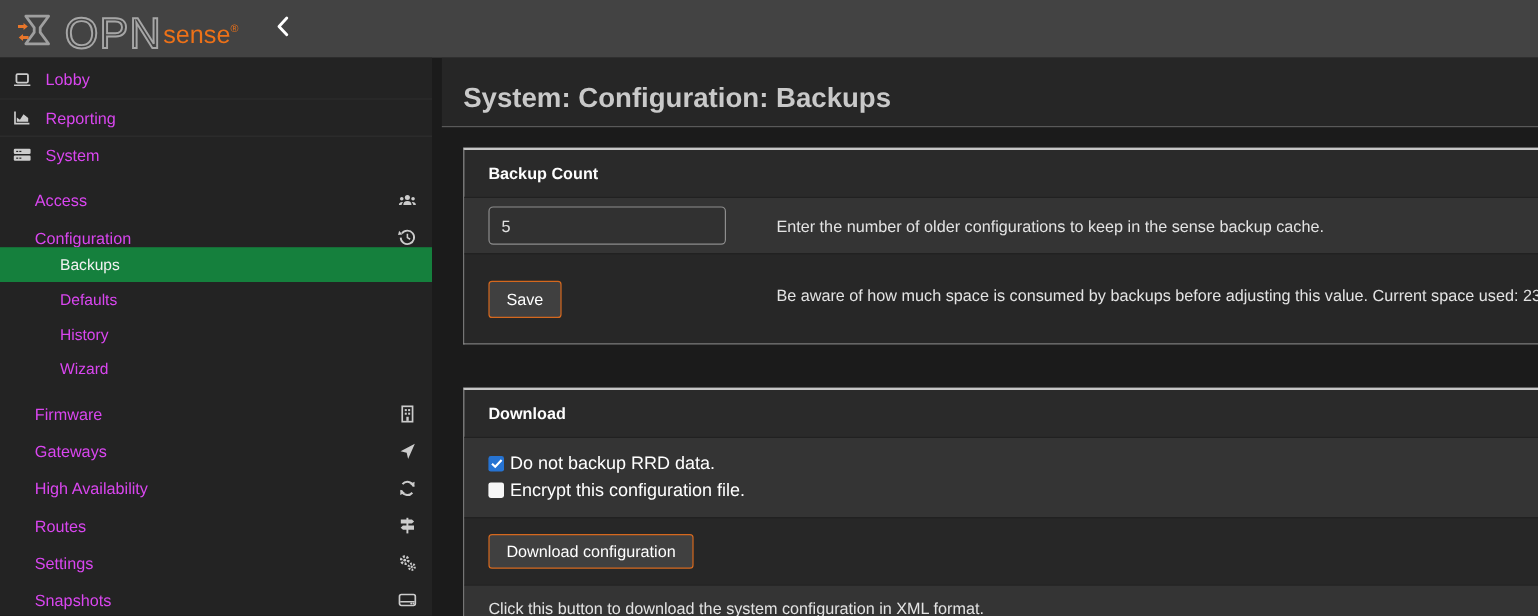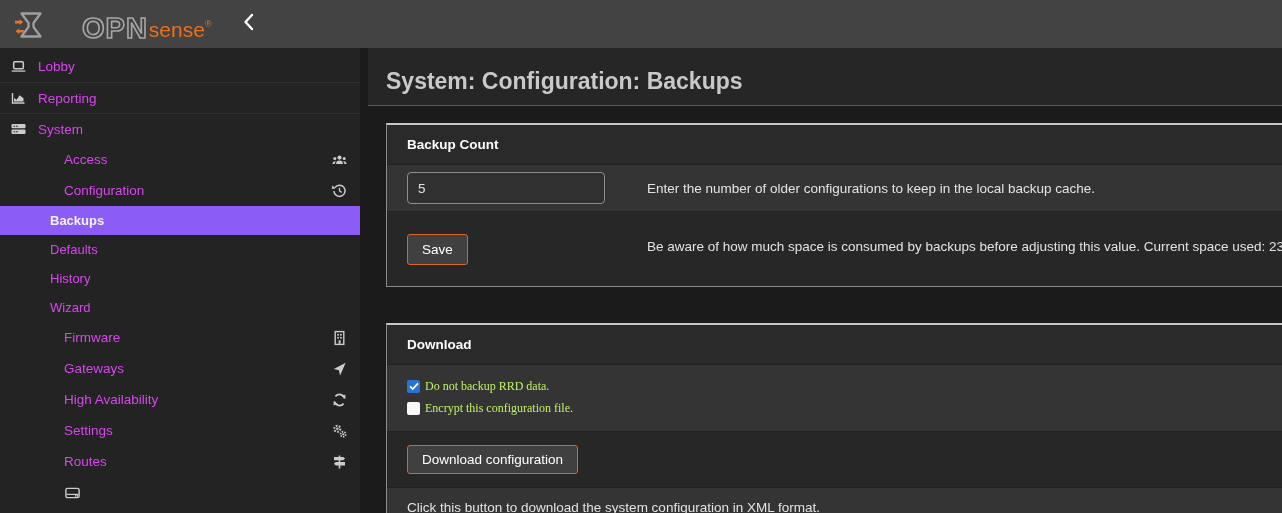--- a/index.html
+++ b/index.html
@@ -4,37 +4,37 @@
 <style>
   html,body{margin:0;padding:0;width:1282px;height:513px;overflow:hidden;
     background:#1b1b1b;font-family:"Liberation Sans",sans-serif;}
   *{box-sizing:border-box;}
 
   
   .topbar{position:absolute;left:0;top:0;width:1282px;height:48px;background:#434343;
     display:flex;align-items:center;padding-left:14px;}
   .logo{display:flex;align-items:flex-end;cursor:pointer;}
   .logo svg{display:block;margin-right:6px;}
-  .logo-opn{font-size:29px;font-weight:700;letter-spacing:1px;line-height:30px;
-    color:transparent;margin-left:28px;-webkit-text-stroke:1.6px #a6a6a6;}
+  .logo-opn{font-size:36px;font-weight:400;letter-spacing:1px;line-height:30px;
+    color:transparent;-webkit-text-stroke:1.6px #a6a6a6;}
   .logo-sense{font-size:21px;font-weight:400;color:#ed7118;line-height:27px;margin-left:1px;}
   .logo-reg{font-size:9px;color:#ed7118;line-height:38px;vertical-align:top;}
   .collapse-btn{margin-left:30px;cursor:pointer;display:flex;align-items:center;}
 
   
   .sidebar{position:absolute;left:0;top:48px;width:360px;height:465px;background:#232323;
     padding-top:3px;}
   .nav-item{display:flex;align-items:center;height:31px;color:#d946ef;font-size:13.5px;
     cursor:pointer;position:relative;}
   .nav-item.lvl1{padding-left:10px;}
   .nav-item.lvl1 .mi{width:17px;height:16px;margin-right:11px;flex:none;}
-  .nav-item.lvl2{padding-left:64px;padding-right:12px;}
+  .nav-item.lvl2{padding-left:29px;padding-right:12px;align-items:flex-end;}
   .nav-item.lvl3{padding-left:50px;height:29px;font-size:13px;}
   .nav-item.sep{border-top:1px solid #2e2e2e;}
-  .nav-item.active{background:#8b5cf6;color:#f2f2f2;font-weight:bold;}
+  .nav-item.active{background:#15803d;color:#f2f2f2;}
   .nav-item .grow{flex:1;}
   .nav-item .ri{width:17px;height:16px;flex:none;}
 
   
   .main{position:absolute;left:368px;top:48px;width:922px;height:480px;overflow:hidden;}
   .titlebar{background:#262626;height:58px;padding:21px 0 0 18px;border-bottom:1px solid #595959;}
   .titlebar h1{margin:0;font-size:23px;font-weight:700;color:#c9c9c9;line-height:25px;}
   .content{padding:17px 0 0 18px;}
 
   .panel{width:1500px;background:#2a2a2a;border:1px solid #8a8a8a;border-top:2px solid #c6c6c6;
@@ -58,21 +58,21 @@
   .btn.dl{padding:6px 14px;margin-top:0;}
   .row-save{padding:15px 20px 21px;}
   .row-btn{padding:13px 20px;}
   .row-text{padding:10px 20px 14px;}
 
   .cbx-line{display:flex;align-items:center;height:21px;margin:1px 0;}
   .cbx{width:13px;height:13px;border-radius:2px;flex:none;margin-right:5px;cursor:pointer;
     display:flex;align-items:center;justify-content:center;}
   .cbx.checked{background:#2673d2;}
   .cbx.unchecked{background:#f7f7f7;}
-  .cbx-label{font-size:12px;color:#bef264;cursor:pointer;font-family:Liberation Serif, serif;}
+  .cbx-label{font-size:15px;color:#ffffff;cursor:pointer;}
 </style>
 </head>
 <body>
 
 <div class="topbar">
   <div class="logo">
     <span>
       <svg width="34" height="34" viewBox="0 0 34 34">
         <path d="M7.5 4.5 H26.5 L19.5 14 V18 L26.5 27.5 H7.5 L14.5 18 V14 Z" fill="none" stroke="#9f9f9f" stroke-width="2.3" stroke-linejoin="round"></path>
         <path d="M1 11.8h4.6v-1.6l3.6 2.9-3.6 2.9v-1.6H1z" fill="#e8762a"></path>
@@ -195,43 +195,44 @@
       <svg viewBox="0 0 16 16" width="17" height="16">
         <path d="M13.2 6.4A5.4 5.4 0 0 0 3.9 4.4" fill="none" stroke="#cccccc" stroke-width="1.7"></path>
         <path d="M14 2.4l-.3 4.4-3.6-2.5z" fill="#cccccc"></path>
         <path d="M2.8 9.6a5.4 5.4 0 0 0 9.3 2" fill="none" stroke="#cccccc" stroke-width="1.7"></path>
         <path d="M2 13.6l.3-4.4 3.6 2.5z" fill="#cccccc"></path>
       </svg>
     </span>
   </div>
 
   <div class="nav-item lvl2">
+    <span class="grow">Routes</span>
+    <span class="ri">
+      <svg viewBox="0 0 16 16" width="17" height="16" fill="#cccccc">
+        <rect x="7.2" y="1.5" width="1.6" height="13"></rect>
+        <path d="M2.5 2.9h9.2l1.9 1.7-1.9 1.7H2.5z"></path>
+        <path d="M13.5 8H4.3L2.4 9.7l1.9 1.7h9.2z"></path>
+      </svg>
+    </span>
+  </div>
+
+  <div class="nav-item lvl2">
     <span class="grow">Settings</span>
     <span class="ri">
       <svg viewBox="0 0 16 16" width="17" height="16">
         <circle cx="5.8" cy="5.8" r="3" fill="none" stroke="#cccccc" stroke-width="2.1" stroke-dasharray="1.7 1.35"></circle>
         <circle cx="5.8" cy="5.8" r="1.2" fill="#cccccc"></circle>
         <circle cx="11.6" cy="11.3" r="2.5" fill="none" stroke="#cccccc" stroke-width="1.9" stroke-dasharray="1.4 1.15"></circle>
         <circle cx="11.6" cy="11.3" r="1" fill="#cccccc"></circle>
       </svg>
     </span>
   </div>
 
   <div class="nav-item lvl2">
-    <span class="grow">Routes</span>
-    <span class="ri">
-      <svg viewBox="0 0 16 16" width="17" height="16" fill="#cccccc">
-        <rect x="7.2" y="1.5" width="1.6" height="13"></rect>
-        <path d="M2.5 2.9h9.2l1.9 1.7-1.9 1.7H2.5z"></path>
-        <path d="M13.5 8H4.3L2.4 9.7l1.9 1.7h9.2z"></path>
-      </svg>
-    </span>
-  </div>
-
-  <div class="nav-item lvl2">
+    <span class="grow">Snapshots</span>
     <span class="ri">
       <svg viewBox="0 0 16 16" width="17" height="16">
         <rect x="1.4" y="3.4" width="13.2" height="9.2" rx="1.6" fill="none" stroke="#cccccc" stroke-width="1.4"></rect>
         <path d="M2 9.4h12" stroke="#cccccc" stroke-width="1.2"></path>
         <circle cx="11.2" cy="10.9" r="0.8" fill="#cccccc"></circle>
         <circle cx="13" cy="10.9" r="0.8" fill="#cccccc"></circle>
       </svg>
     </span>
   </div>
 </div>
@@ -244,21 +245,21 @@
   <div class="content">
 
     <div class="panel">
       <div class="panel-heading">Backup Count</div>
 
       <div class="prow light">
         <div class="cell-left">
           <input class="count" type="text" value="5" style="">
         </div>
         <div class="cell-right">
-          <span class="help">Enter the number of older configurations to keep in the local backup cache.</span>
+          <span class="help">Enter the number of older configurations to keep in the sense backup cache.</span>
         </div>
       </div>
 
       <div class="prow dark row-save">
         <div class="cell-left">
           <button class="btn save">Save</button>
         </div>
         <div class="cell-right">
           <span class="help">Be aware of how much space is consumed by backups before adjusting this value. Current space used: 231K</span>
         </div>

